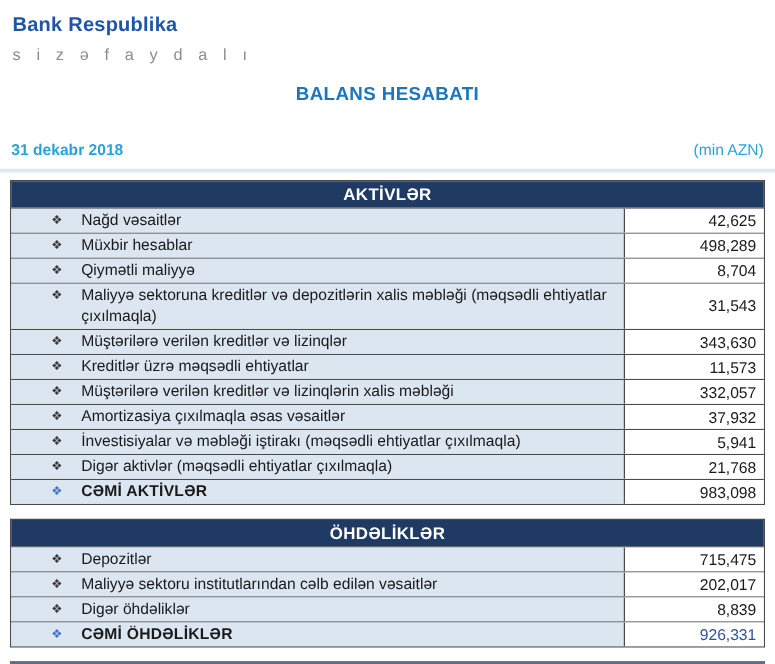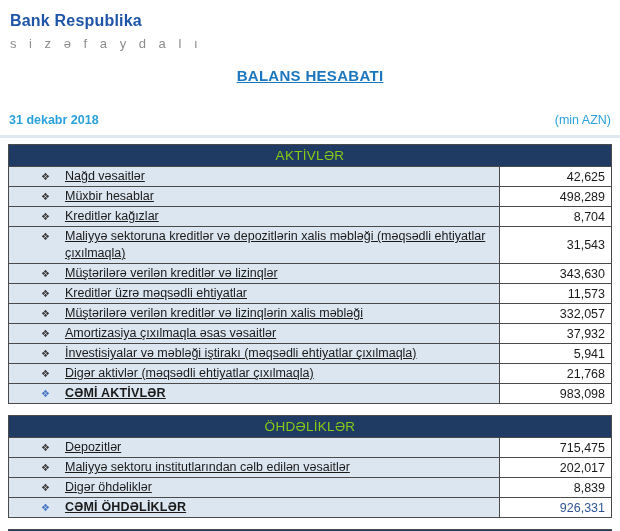--- a/index.html
+++ b/index.html
@@ -29,57 +29,57 @@
   .logo-name{
     font-size:16px;font-weight:bold;color:var(--logo-blue);
     letter-spacing:0.2px;line-height:27px;
   }
   .logo-tagline{
     font-size:13px;color:var(--tagline-gray);
     letter-spacing:4.5px;margin-top:2px;line-height:15px;
   }
   .title{
     text-align:center;font-size:15px;font-weight:bold;
-    color:var(--title-blue);margin-top:16px;letter-spacing:0.3px;text-decoration:underline;
+    color:var(--title-blue);margin-top:16px;letter-spacing:0.3px;
   }
   .meta{
     display:flex;justify-content:space-between;align-items:flex-end;
     padding:0 9px;margin-top:29px;
   }
   .meta .date{font-size:12.5px;font-weight:bold;color:var(--date-blue);}
   .meta .unit{font-size:12.5px;color:var(--date-blue);}
   .meta-rule{
     height:0;border-bottom:3px solid #DCE8F2;margin-top:8px;
   }
 
   
   .tables{padding:6px 8px 0 8px;}
   .tbl{
     border:1px solid var(--border-dark);
     margin-bottom:11px;
   }
   .tbl:last-child{margin-bottom:0;}
   .tbl-header{
-    background:var(--header-navy);color:#84cc16;text-align:center;
-    font-size:13.5px;height:21px;line-height:21px;letter-spacing:0.3px;
+    background:var(--header-navy);color:#ffffff;text-align:center;
+    font-size:13.5px;height:21px;line-height:21px;letter-spacing:0.3px;font-weight:bold;
   }
   .row{
     display:flex;border-top:1px solid var(--border-dark);
     min-height:19px;
   }
   .cell-label{
     flex:1;background:var(--row-bg);
     display:flex;align-items:flex-start;
     padding:1px 6px 1px 32px;
   }
   .bullet{
     font-size:10px;color:var(--bullet-dark);
     line-height:17px;margin-right:15px;flex:0 0 auto;
   }
-  .label{font-size:12.5px;line-height:17px;text-decoration:underline;}
+  .label{font-size:12.5px;line-height:17px;}
   .cell-value{
     flex:0 0 112px;background:#fff;
     border-left:1px solid var(--border-dark);
     display:flex;align-items:center;justify-content:flex-end;
     padding:1px 6px 1px 0;
     font-size:12.5px;
   }
   .row.total .label{font-weight:bold;font-size:12.5px;letter-spacing:0.2px;}
   .row.total .bullet{color:var(--bullet-blue);}
   .row .cell-value.value-blue{color:var(--total-value-blue);}
@@ -118,21 +118,21 @@
       <div class="cell-label">
         <span class="bullet">❖</span>
         <span class="label">Müxbir hesablar</span>
       </div>
       <div class="cell-value">498,289</div>
     </div>
 
     <div class="row">
       <div class="cell-label">
         <span class="bullet">❖</span>
-        <span class="label">Kreditlər kağızlar</span>
+        <span class="label">Qiymətli maliyyə</span>
       </div>
       <div class="cell-value">8,704</div>
     </div>
 
     <div class="row">
       <div class="cell-label">
         <span class="bullet">❖</span>
         <span class="label">Maliyyə sektoruna kreditlər və depozitlərin xalis məbləği (məqsədli ehtiyatlar çıxılmaqla)</span>
       </div>
       <div class="cell-value">31,543</div>

